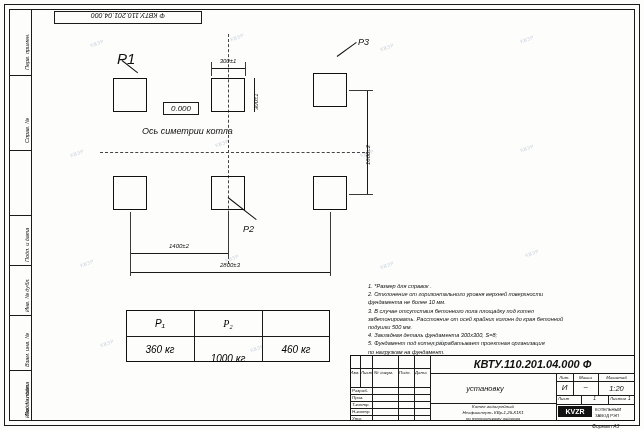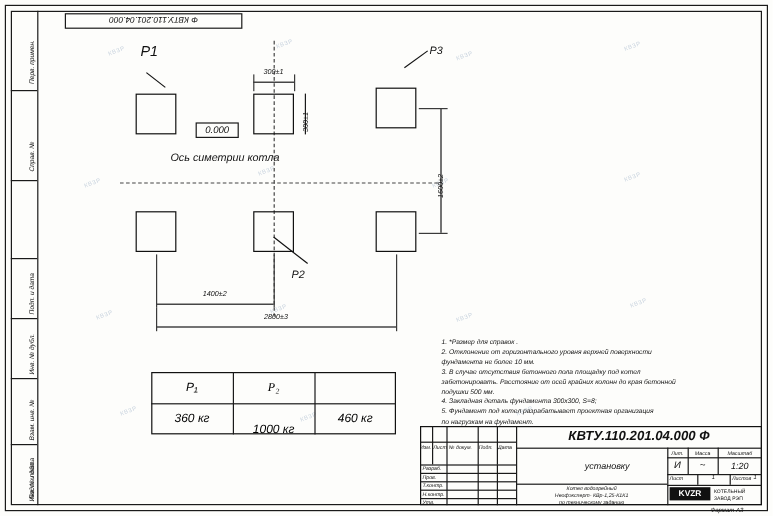--- a/index.html
+++ b/index.html
@@ -78,21 +78,21 @@
 
   <div class="sq" style="left:113px;top:78px;width:34px;height:34px;"></div>
   <div class="sq" style="left:211px;top:78px;width:34px;height:34px;"></div>
   <div class="sq" style="left:313px;top:73px;width:34px;height:34px;"></div>
 
   <div class="sq" style="left:113px;top:176px;width:34px;height:34px;"></div>
   <div class="sq" style="left:211px;top:176px;width:34px;height:34px;"></div>
   <div class="sq" style="left:313px;top:176px;width:34px;height:34px;"></div>
 
   <div class="arrowline" style="left:122px;top:60px;width:20px;transform:rotate(38deg);transform-origin:left center;"></div>
-  <div class="txt it" style="left:117px;top:36px;font-size:12px;">Р1</div>
+  <div class="txt it" style="left:117px;top:50px;font-size:15px;">Р1</div>
 
   <div class="arrowline" style="left:337px;top:56px;width:24px;transform:rotate(-36deg);transform-origin:left center;"></div>
   <div class="txt it" style="left:358px;top:37px;font-size:9px;">Р3</div>
 
   <div class="arrowline" style="left:228px;top:197px;width:36px;transform:rotate(38deg);transform-origin:left center;"></div>
   <div class="txt it" style="left:243px;top:224px;font-size:9px;">Р2</div>
 
   <div class="box" style="left:163px;top:102px;width:36px;height:13px;"></div>
   <div class="txt it ctr" style="left:163px;top:104px;width:36px;font-size:8px;">0.000</div>
 
@@ -173,21 +173,21 @@
   <div class="txt it" style="left:352px;top:388px;font-size:4.4px;">Разраб.</div>
   <div class="txt it" style="left:352px;top:395px;font-size:4.4px;">Пров.</div>
   <div class="txt it" style="left:352px;top:402px;font-size:4.4px;">Т.контр.</div>
   <div class="txt it" style="left:352px;top:409px;font-size:4.4px;">Н.контр.</div>
   <div class="txt it" style="left:352px;top:416px;font-size:4.4px;">Утв.</div>
 
   <div class="ln h" style="left:430px;top:373px;width:205px;"></div>
   <div class="txt it ctr" style="left:430px;top:358px;width:205px;font-size:11px;font-weight:bold;">КВТУ.110.201.04.000  Ф</div>
 
   <div class="ln v" style="left:556px;top:373px;height:48px;"></div>
-  <div class="txt it ctr" style="left:443px;top:384px;width:126px;font-size:7.5px;">установку</div>
+  <div class="txt it ctr" style="left:422px;top:384px;width:126px;font-size:7.5px;">установку</div>
 
   <div class="ln h" style="left:430px;top:403px;width:126px;"></div>
   <div class="txt it ctr" style="left:430px;top:404px;width:126px;font-size:4.4px;">Котел водогрейный</div>
   <div class="txt it ctr" style="left:430px;top:410px;width:126px;font-size:4.4px;">Неофэксперт- КВр-1,25-К1К1</div>
   <div class="txt it ctr" style="left:430px;top:416px;width:126px;font-size:4.4px;">по техническому заданию</div>
 
   <div class="ln h" style="left:556px;top:381px;width:79px;"></div>
   <div class="ln v" style="left:573px;top:373px;height:22px;"></div>
   <div class="ln v" style="left:598px;top:373px;height:22px;"></div>
   <div class="ln h" style="left:556px;top:395px;width:79px;"></div>

